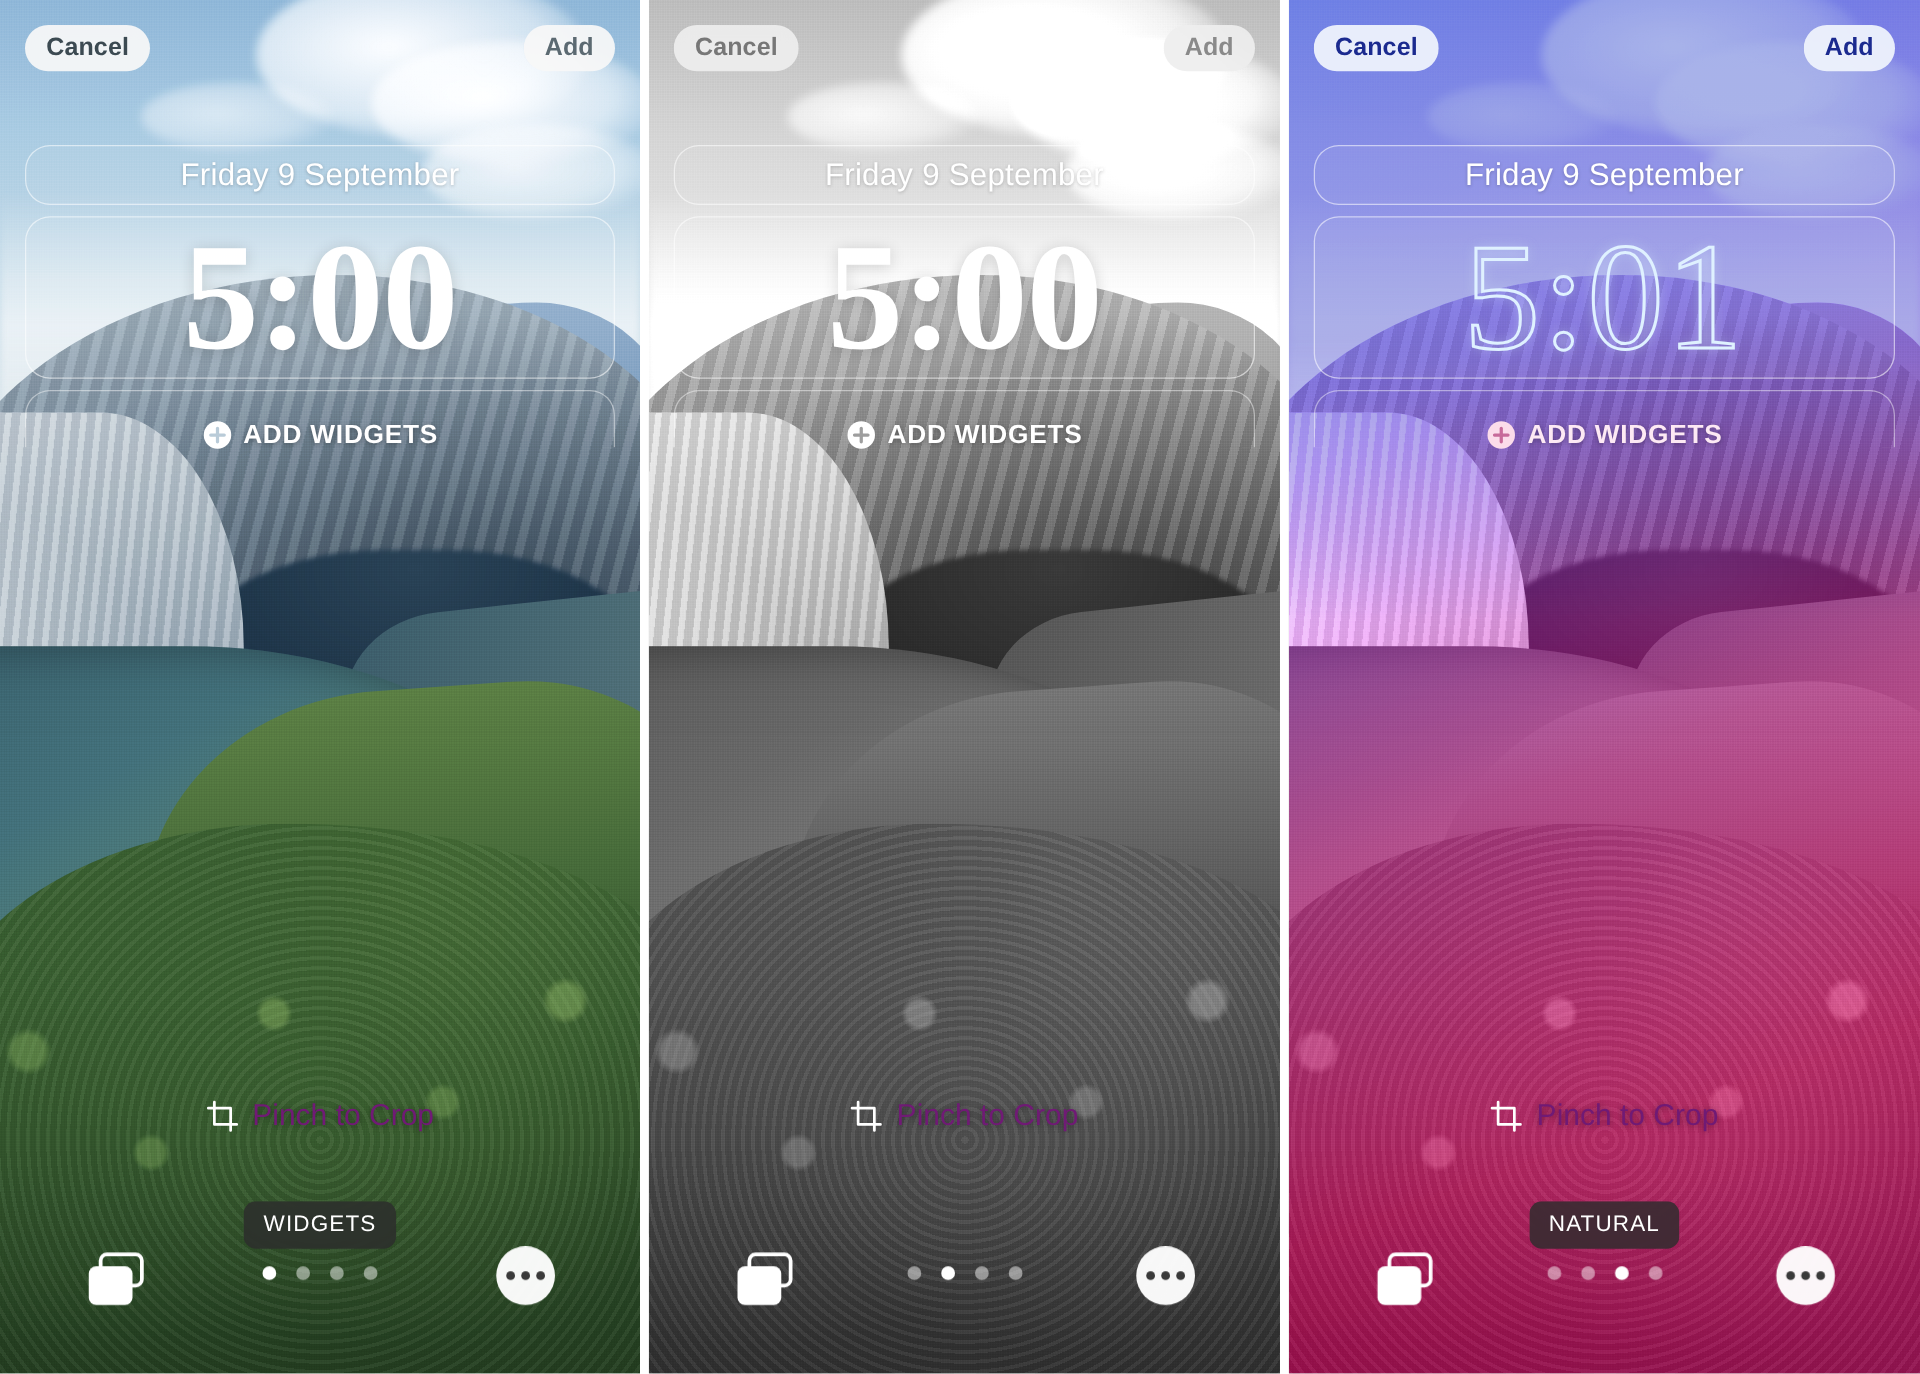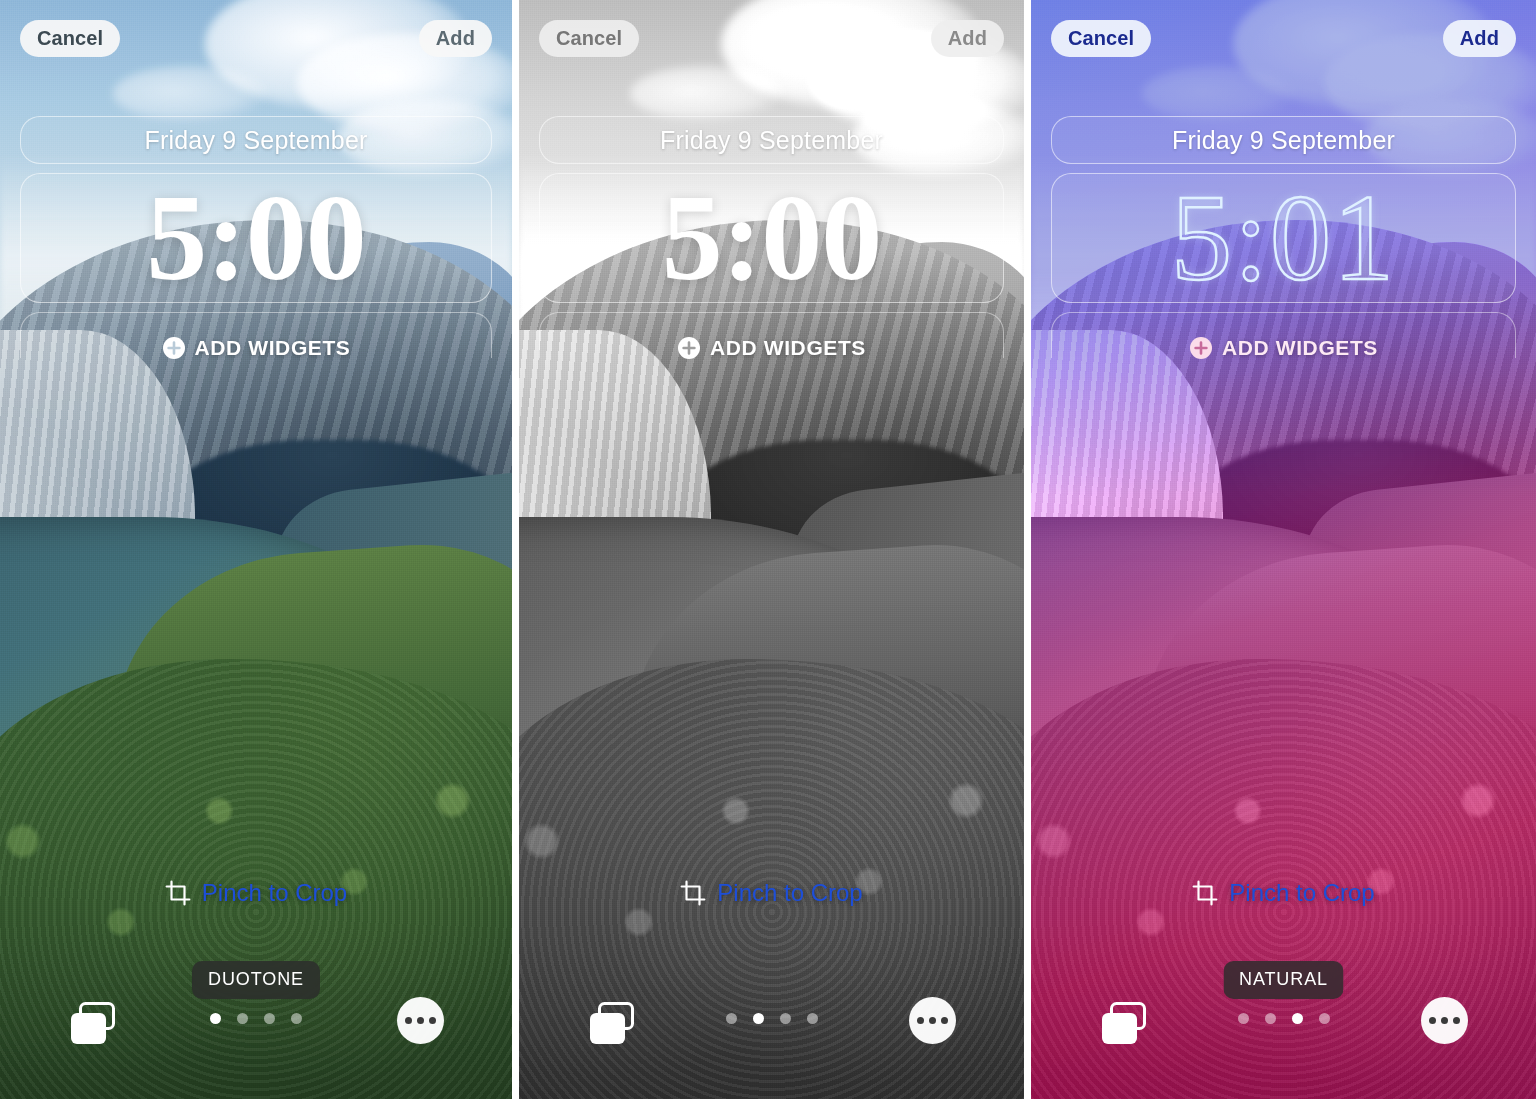--- a/index.html
+++ b/index.html
@@ -244,21 +244,21 @@
   .panel3 .addwidgets-label { color: #fde9f4; }
 
   
   .pinch {
     position: absolute; left: 0; right: 0; top: 879px;
     display: flex; align-items: center; justify-content: center; gap: 11px;
     z-index: 7;
   }
   .crop-icon { width: 26px; height: 26px; display: block; }
   .pinch-label {
-    color: #1d4ed8; font-size: 24px; font-weight: 500;
+    color: #701a75; font-size: 24px; font-weight: 500;
     text-shadow: 0 1px 5px rgba(0,0,0,.38);
   }
 
   
   .stylepill {
     position: absolute; left: 50%; transform: translateX(-50%);
     top: 961px; z-index: 7;
     background: rgba(44,44,44,.82);
     color: #fff;
     padding: 8px 16px 9px;
@@ -339,21 +339,21 @@
       <span class="addwidgets-label">ADD WIDGETS</span>
     </div>
 
     <div class="pinch">
       <svg class="crop-icon" viewBox="0 0 24 24" fill="none">
         <path d="M6 1.5v16.5h16.5M1.5 6H18v16.5" stroke="#ffffff" stroke-width="2" stroke-linecap="round" stroke-linejoin="round"></path>
       </svg>
       <span class="pinch-label">Pinch to Crop</span>
     </div>
 
-    <div class="stylepill">DUOTONE</div>
+    <div class="stylepill">WIDGETS</div>
 
     <div class="bottombar">
       <svg class="photos-icon" viewBox="0 0 56 48" fill="none">
         <rect x="12.5" y="3.5" width="33" height="25" rx="5" stroke="#fff" stroke-width="3"></rect>
         <rect x="3" y="13" width="35" height="31" rx="6" fill="#fff"></rect>
         <rect x="6" y="16" width="29" height="25" rx="4" fill="none" stroke="#fff" stroke-width="2"></rect>
         <path d="M6 37l8.5-9 6.5 6.5 5.5-5 8.5 8.5v2.5a2 2 0 0 1-2 2H8a2 2 0 0 1-2-2z" fill="#ffffff"></path>
         <circle cx="14.5" cy="24" r="3.6" fill="#ffffff"></circle>
         <path d="M6 38.5l8.5-9.5 7 7 5.5-5.2 8 8.2" stroke="#ffffff" stroke-width="2" stroke-linejoin="round" fill="#fff"></path>
       </svg>

